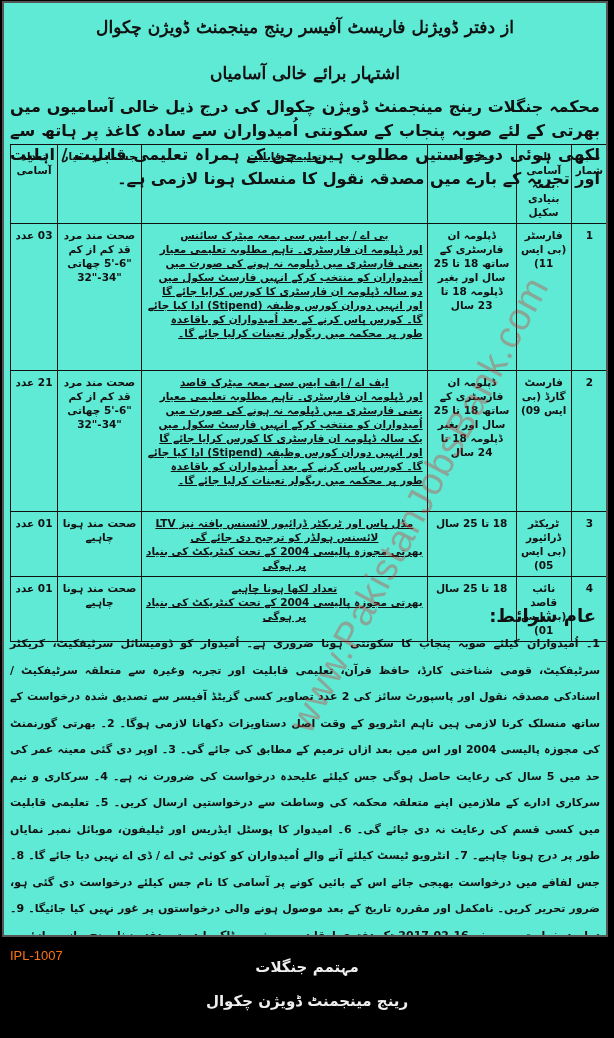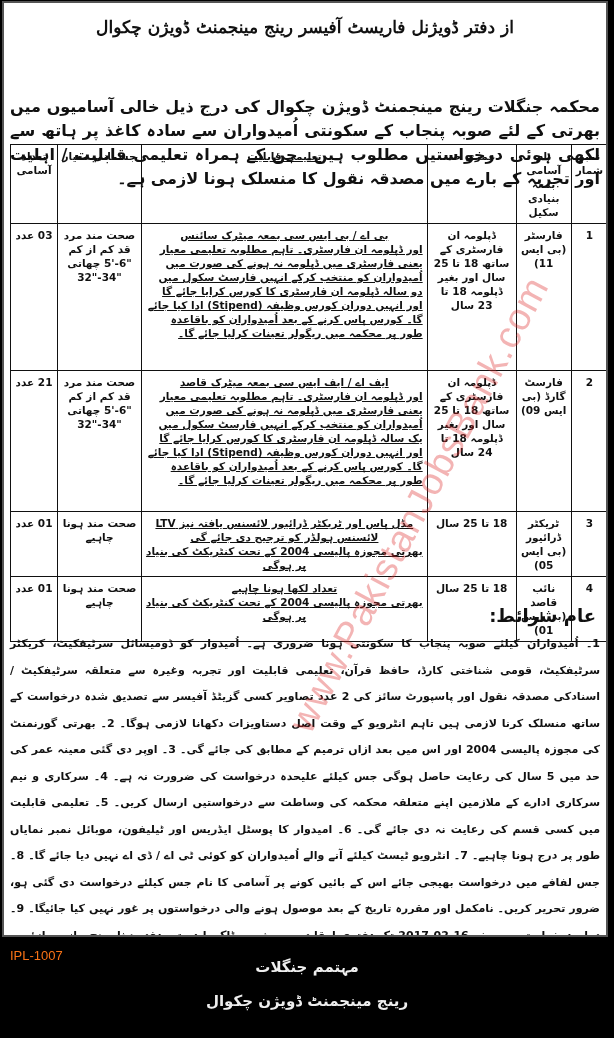--- a/index.html
+++ b/index.html
@@ -2,21 +2,21 @@
 <html><head>
 <meta charset="utf-8">
 <style>
   html, body { margin:0; padding:0; }
   body {
     width:614px; height:1038px; background:#000; position:relative; overflow:hidden;
     font-family:"DejaVu Sans", sans-serif; color:#111;
   }
   .sheet {
     position:absolute; left:2px; top:1px; width:606px; height:936px;
-    background:#ffffff; border:2px solid #555; box-sizing:border-box; overflow:hidden;
+    background:#5eead4; border:2px solid #555; box-sizing:border-box; overflow:hidden;
   }
   .urdu { direction:rtl; unicode-bidi:embed; }
   .h1 { position:absolute; left:0; right:0; top:14px; text-align:center; font-size:17px; font-weight:bold; font-family:"DejaVu Serif", serif; }
   .h2 { position:absolute; left:0; right:0; top:60px; text-align:center; font-size:17px; font-weight:bold; font-family:"DejaVu Serif", serif; }
   .intro { position:absolute; left:6px; right:6px; top:92px; font-size:16px; line-height:24px; text-align:justify; font-weight:bold; }
   table.vac {
     position:absolute; left:6px; top:141px; width:598px; border-collapse:collapse; direction:rtl;
     font-size:10.5px; font-weight:bold;
   }
   table.vac th, table.vac td { border:1.5px solid #111; vertical-align:top; padding:4px 4px; line-height:14px; }
@@ -37,20 +37,21 @@
     position:absolute; left:160px; top:480px; transform:rotate(-62deg); transform-origin:center;
     color:rgba(220,40,40,0.35); font-size:38px; font-family:"Liberation Sans", sans-serif; white-space:nowrap;
     pointer-events:none; letter-spacing:1px;
   }
 </style>
 </head>
 <body>
 
 <div class="sheet">
   <div class="h1 urdu">از دفتر ڈویژنل فاریسٹ آفیسر رینج مینجمنٹ ڈویژن چکوال</div>
+  <div class="h2 urdu">اشتہار برائے خالی آسامیاں</div>
   <div class="intro urdu">محکمہ جنگلات رینج مینجمنٹ ڈویژن چکوال کی درج ذیل خالی آسامیوں میں بھرتی کے لئے صوبہ پنجاب کے سکونتی اُمیدواران سے سادہ کاغذ پر ہاتھ سے لکھی ہوئی درخواستیں مطلوب ہیں۔ جن کے ہمراہ تعلیمی قابلیت / اہلیت اور تجربہ کے بارے میں مصدقہ نقول کا منسلک ہونا لازمی ہے۔</div>
 
   <table class="vac urdu">
     <thead>
       <tr>
         <th class="c-no">نمبر شمار</th>
         <th class="c-post">نام آسامی بمعہ بنیادی سکیل</th>
         <th class="c-age">عمری حد</th>
         <th class="c-edu" style="text-align:center">تعلیمی قابلیت</th>
         <th class="c-phys">جسمانی معیار</th>

